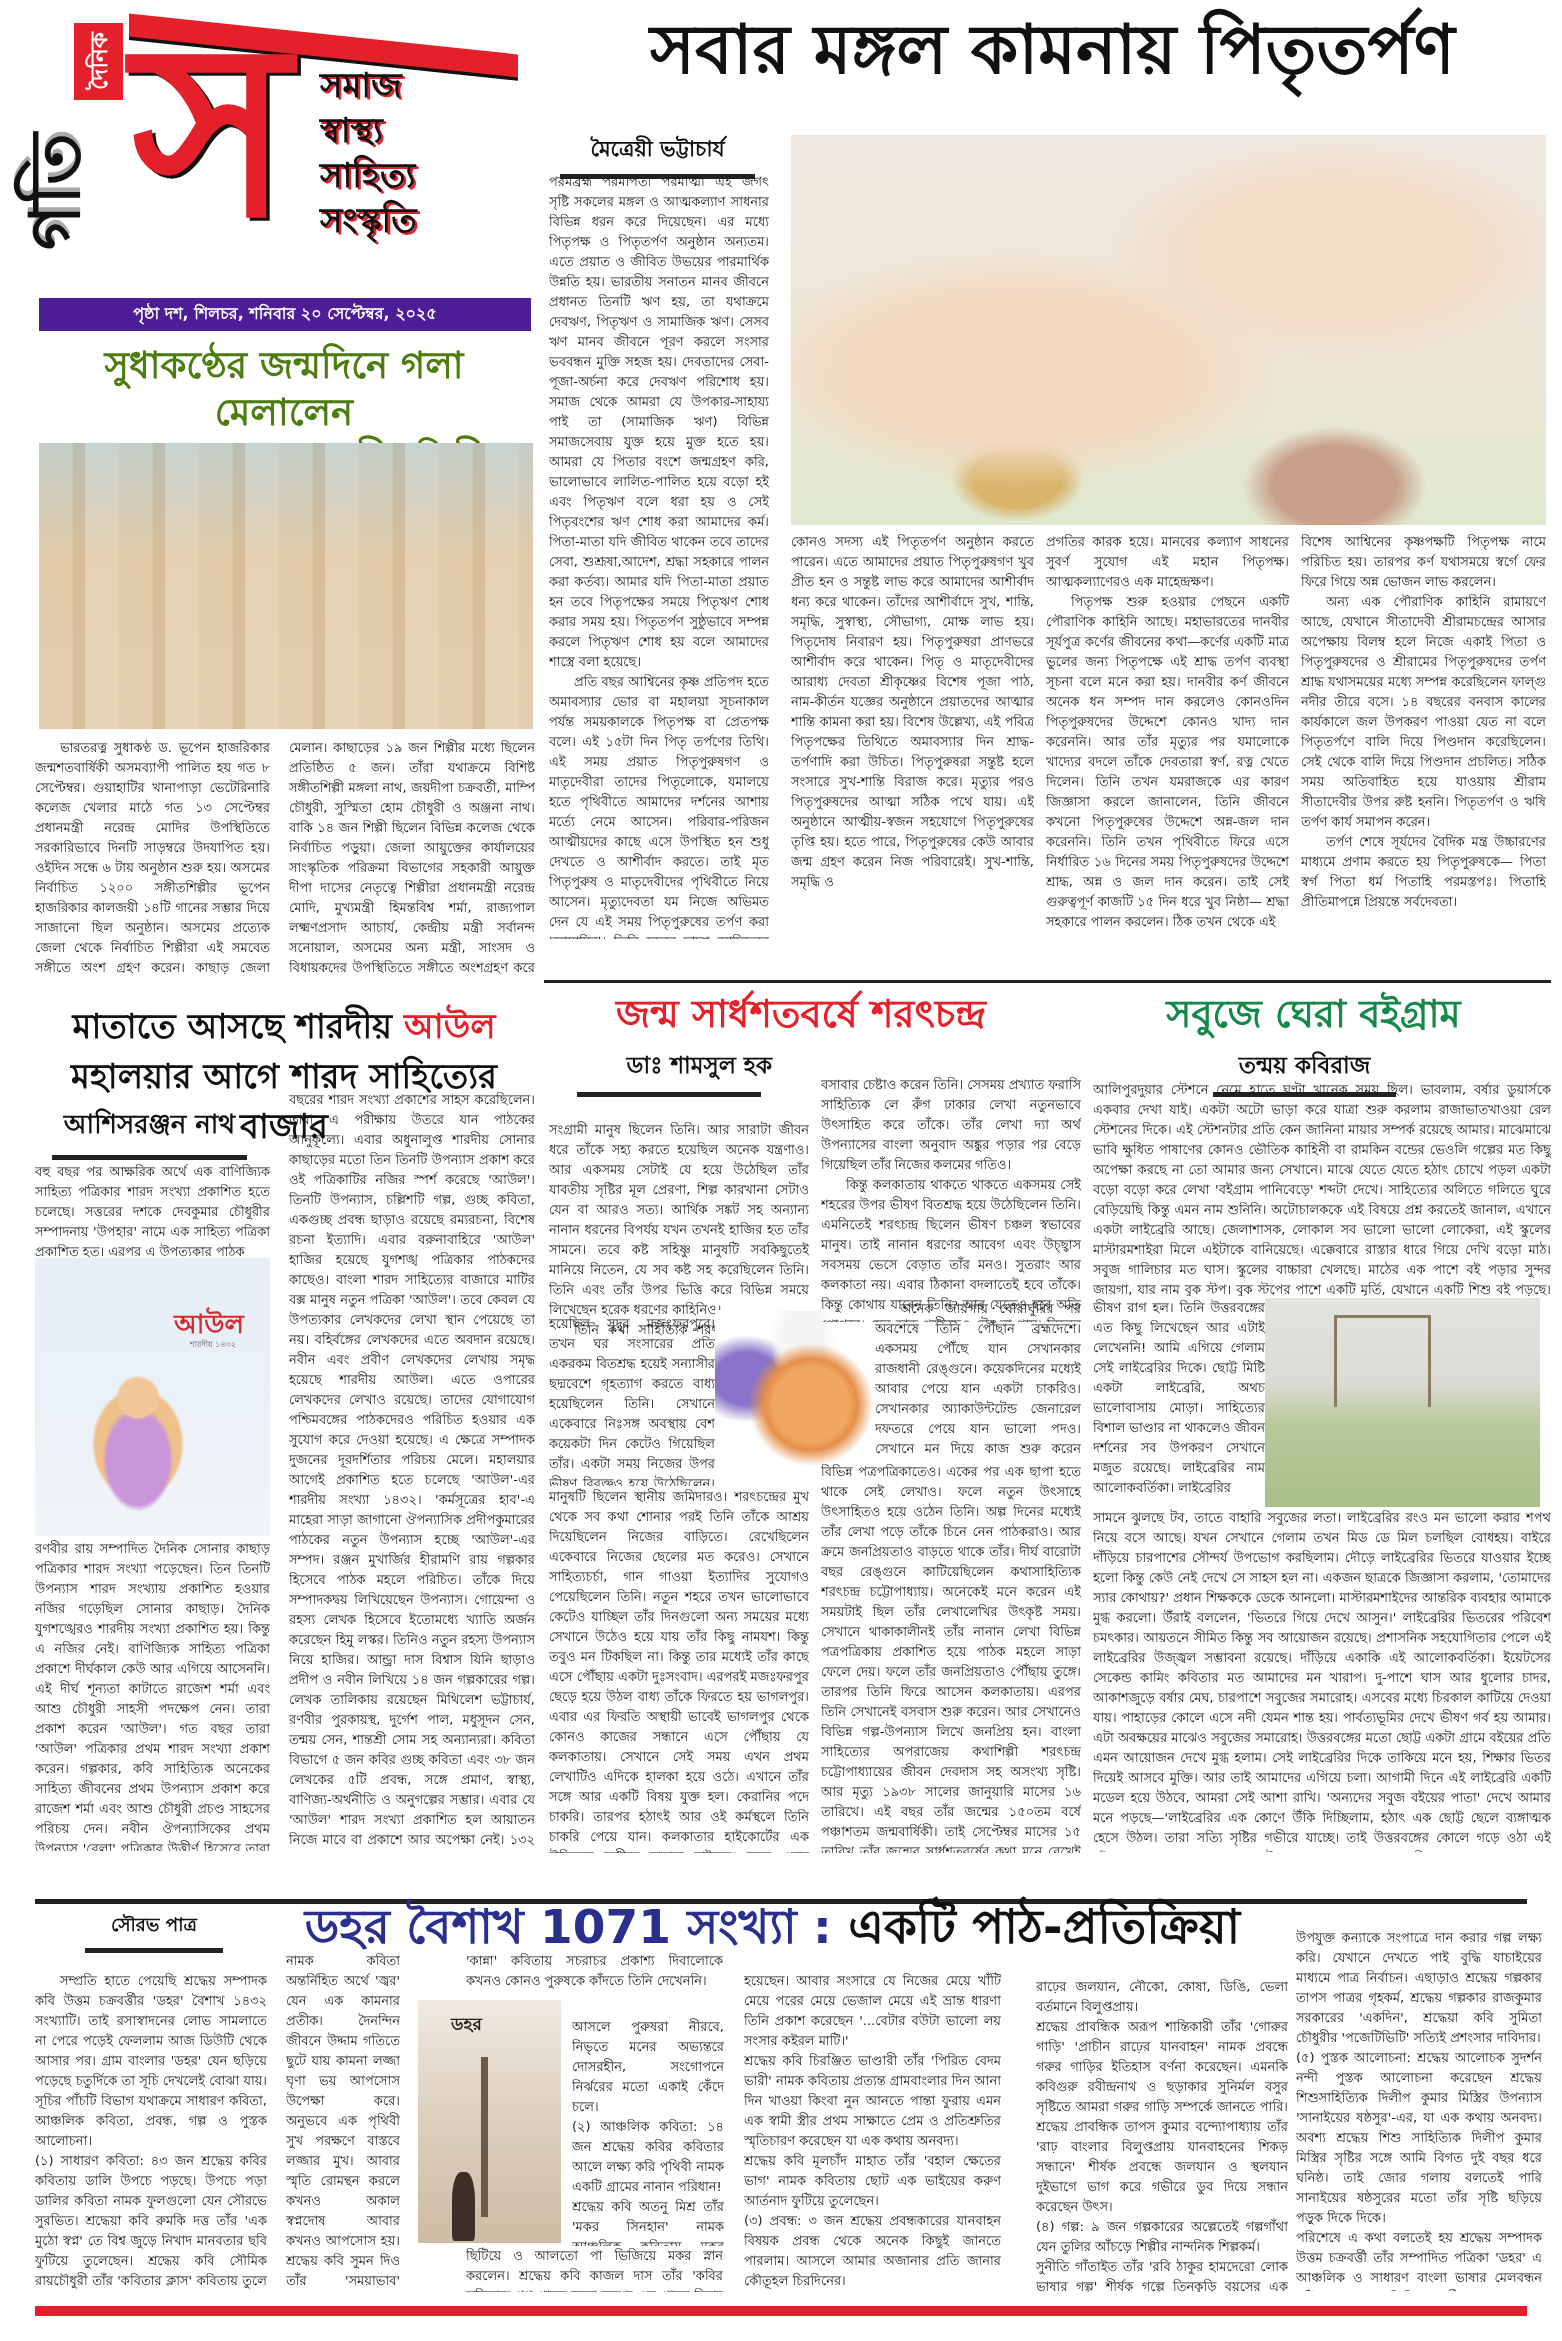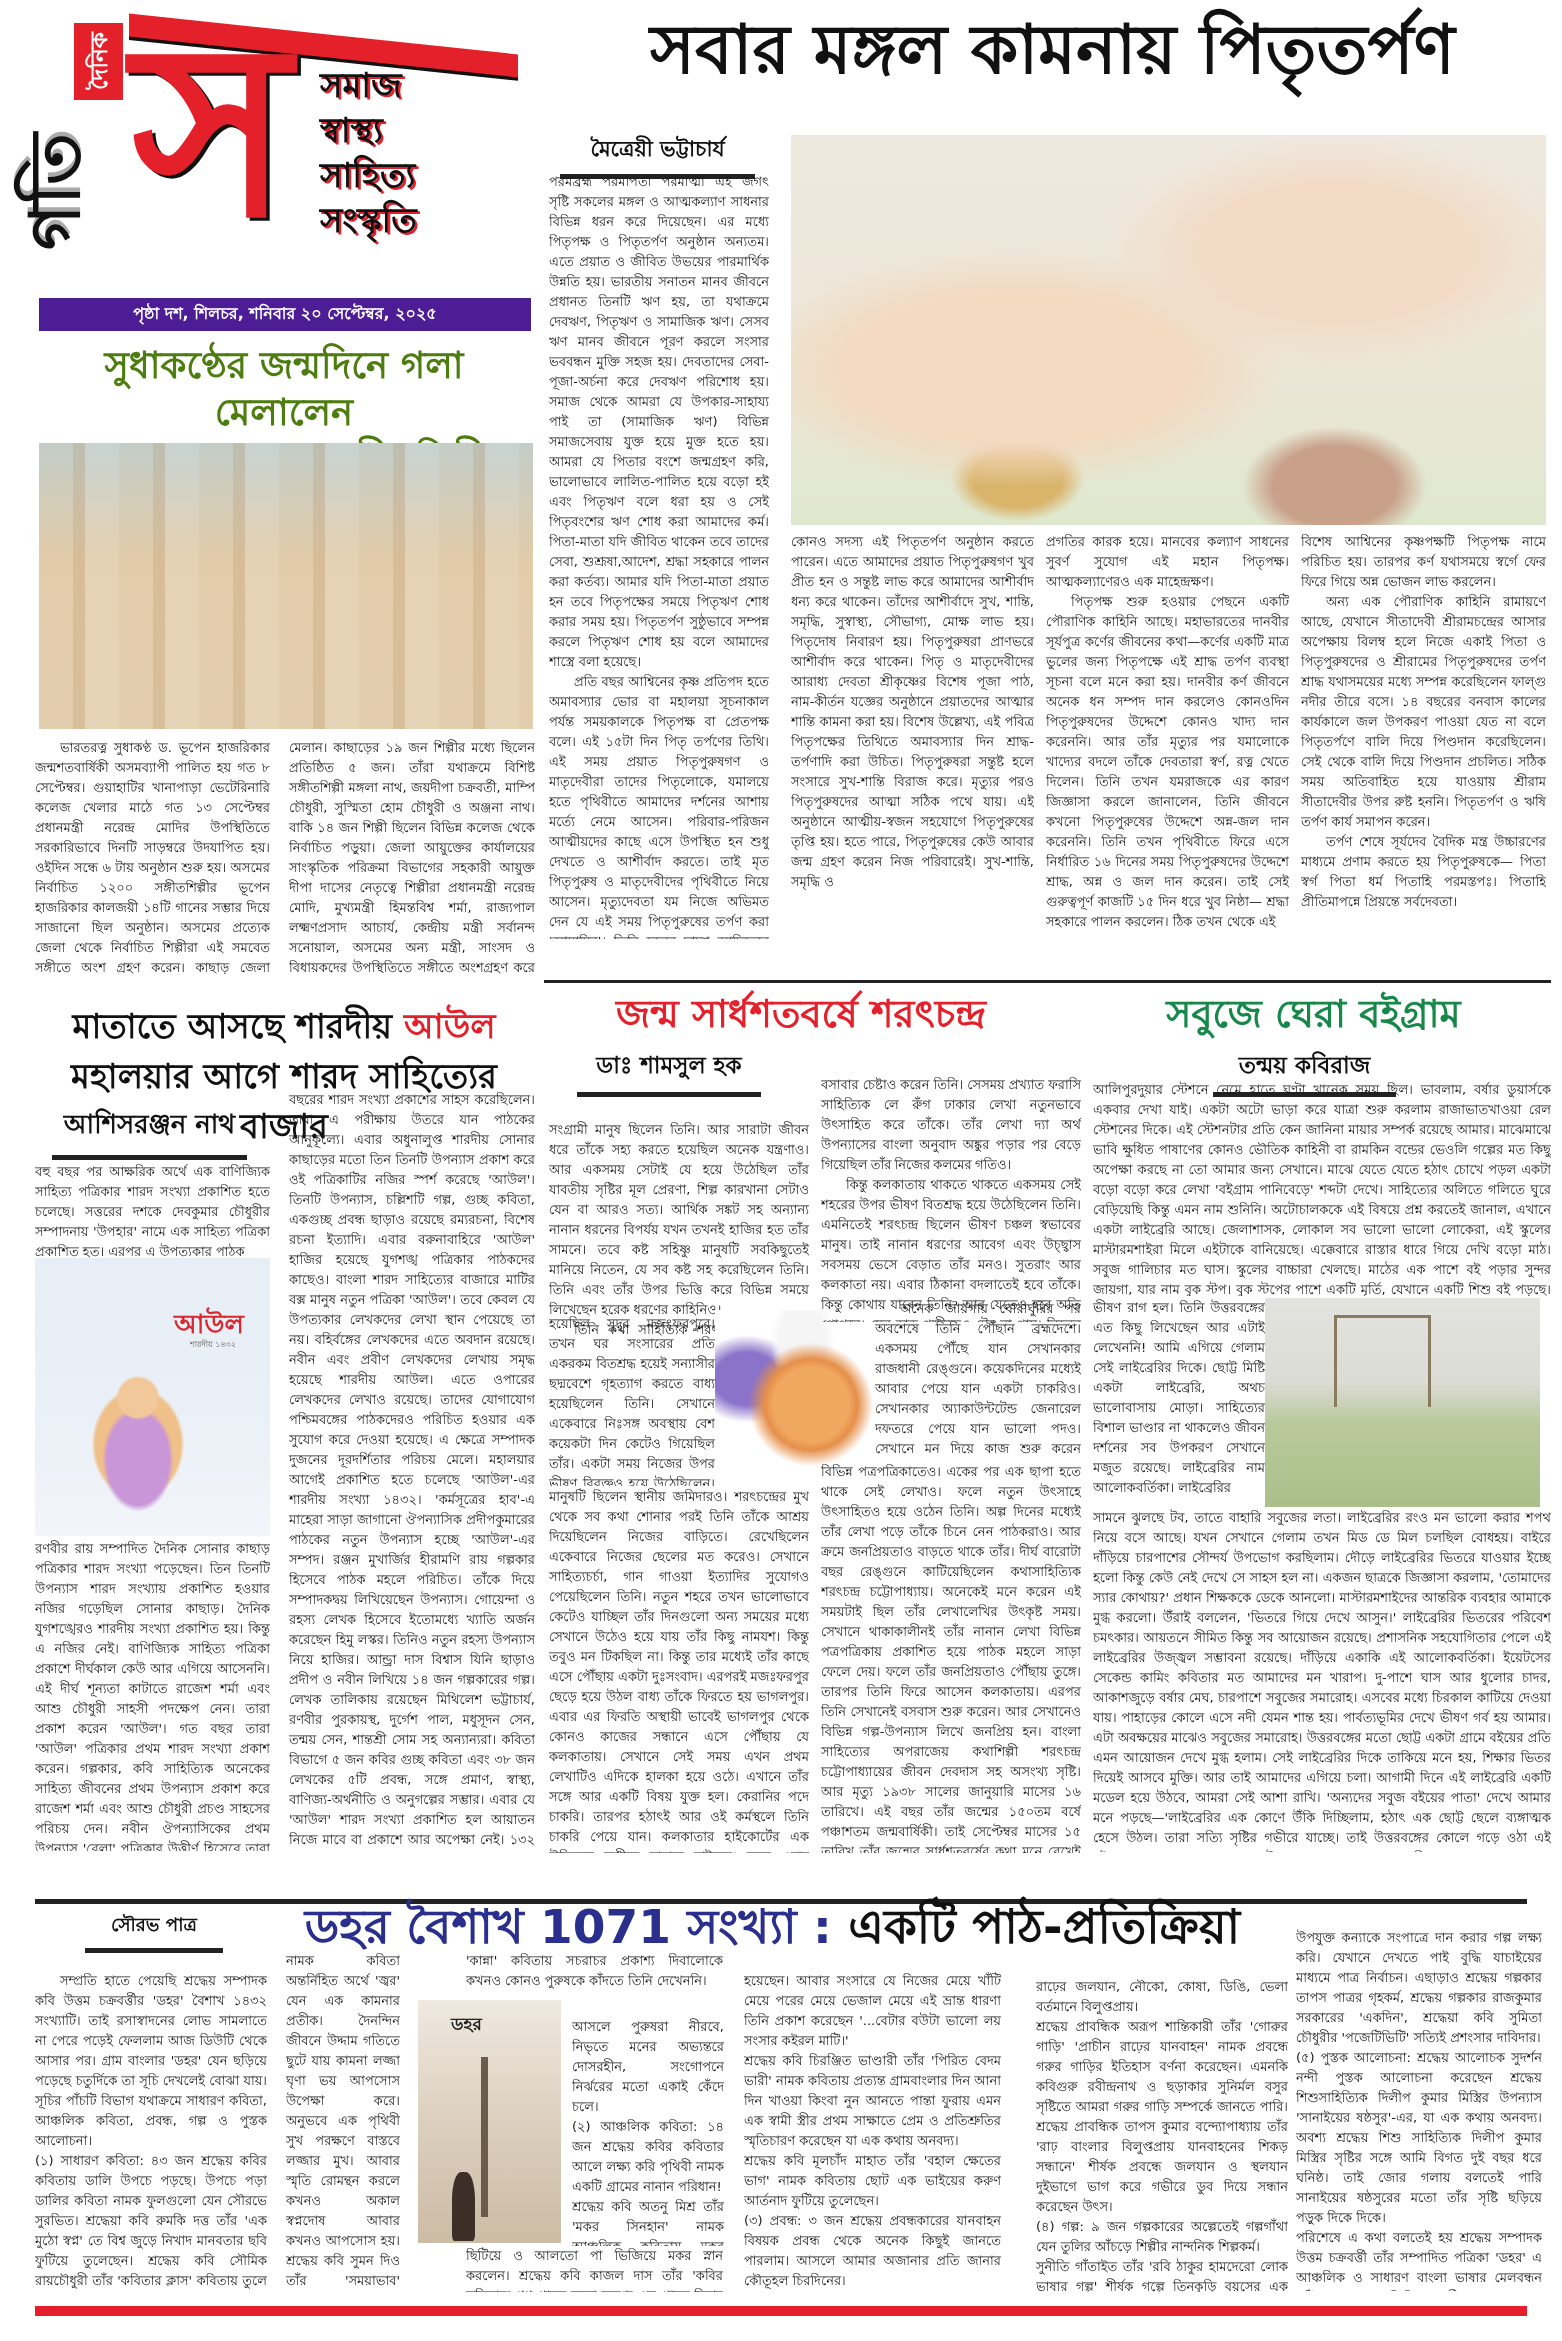--- a/index.html
+++ b/index.html
@@ -112,21 +112,21 @@
 </div>
 <div class="col body-text" style="left:35px;top:1539px;width:235px;height:312px;">
   <p style="text-indent:0">রণবীর রায় সম্পাদিত দৈনিক সোনার কাছাড় পত্রিকার শারদ সংখ্যা পড়েছেন। তিন তিনটি উপন্যাস শারদ সংখ্যায় প্রকাশিত হওয়ার নজির গড়েছিল সোনার কাছাড়। দৈনিক যুগশঙ্খেরও শারদীয় সংখ্যা প্রকাশিত হয়। কিন্তু এ নজির নেই। বাণিজ্যিক সাহিত্য পত্রিকা প্রকাশে দীর্ঘকাল কেউ আর এগিয়ে আসেননি। এই দীর্ঘ শূন্যতা কাটাতে রাজেশ শর্মা এবং আশু চৌধুরী সাহসী পদক্ষেপ নেন। তারা প্রকাশ করেন 'আউল'। গত বছর তারা 'আউল' পত্রিকার প্রথম শারদ সংখ্যা প্রকাশ করেন। গল্পকার, কবি সাহিত্যিক অনেকের সাহিত্য জীবনের প্রথম উপন্যাস প্রকাশ করে রাজেশ শর্মা এবং আশু চৌধুরী প্রচণ্ড সাহসের পরিচয় দেন। নবীন ঔপন্যাসিকের প্রথম উপন্যাস 'বেলা' পত্রিকার উত্তীর্ণ হিসেবে তারা প্রচুর প্রশংসা অর্জন করে উৎসাহিত। হয়তো পত্রিকাটির দুই কর্ণধার পরীক্ষামূলকভাবে প্রথম</p>
 </div>
 <div class="col body-text" style="left:289px;top:1090px;width:246px;height:761px;">
   <p style="text-indent:0">বছরের শারদ সংখ্যা প্রকাশের সাহস করেছিলেন। তারা এ পরীক্ষায় উতরে যান পাঠকের আনুকূল্যে। এবার অধুনালুপ্ত শারদীয় সোনার কাছাড়ের মতো তিন তিনটি উপন্যাস প্রকাশ করে ওই পত্রিকাটির নজির স্পর্শ করেছে 'আউল'। তিনটি উপন্যাস, চল্লিশটি গল্প, গুচ্ছ কবিতা, একগুচ্ছ প্রবন্ধ ছাড়াও রয়েছে রম্যরচনা, বিশেষ রচনা ইত্যাদি। এবার বরুনাবাহিরে 'আউল' হাজির হয়েছে যুগশঙ্খ পত্রিকার পাঠকদের কাছেও। বাংলা শারদ সাহিত্যের বাজারে মাটির বক্স মানুষ নতুন পত্রিকা 'আউল'। তবে কেবল যে উপত্যকার লেখকদের লেখা স্থান পেয়েছে তা নয়। বহির্বঙ্গের লেখকদের এতে অবদান রয়েছে। নবীন এবং প্রবীণ লেখকদের লেখায় সমৃদ্ধ হয়েছে শারদীয় আউল। এতে ওপারের লেখকদের লেখাও রয়েছে। তাদের যোগাযোগ পশ্চিমবঙ্গের পাঠকদেরও পরিচিত হওয়ার এক সুযোগ করে দেওয়া হয়েছে। এ ক্ষেত্রে সম্পাদক দুজনের দূরদর্শিতার পরিচয় মেলে। মহালয়ার আগেই প্রকাশিত হতে চলেছে 'আউল'-এর শারদীয় সংখ্যা ১৪৩২। 'কর্মসূত্রের হাব'-এ মাহেরা সাড়া জাগানো ঔপন্যাসিক প্রদীপকুমারের পাঠকের নতুন উপন্যাস হচ্ছে 'আউল'-এর সম্পদ। রঞ্জন মুখার্জির হীরামণি রায় গল্পকার হিসেবে পাঠক মহলে পরিচিত। তাঁকে দিয়ে সম্পাদকদ্বয় লিখিয়েছেন উপন্যাস। গোয়েন্দা ও রহস্য লেখক হিসেবে ইতোমধ্যে খ্যাতি অর্জন করেছেন হিমু লস্কর। তিনিও নতুন রহস্য উপন্যাস নিয়ে হাজির। আন্ড্রা দাস বিশ্বাস যিনি ছাড়াও প্রদীপ ও নবীন লিখিয়ে ১৪ জন গল্পকারের গল্প। লেখক তালিকায় রয়েছেন মিথিলেশ ভট্টাচার্য, রণবীর পুরকায়স্থ, দুর্গেশ পাল, মধুসূদন সেন, তন্ময় সেন, শান্তশ্রী সোম সহ অন্যান্যরা। কবিতা বিভাগে ৫ জন কবির গুচ্ছ কবিতা এবং ৩৮ জন লেখকের ৫টি প্রবন্ধ, সঙ্গে প্রমাণ, স্বাস্থ্য, বাণিজ্য-অর্থনীতি ও অনুগল্পের সম্ভার। এবার যে 'আউল' শারদ সংখ্যা প্রকাশিত হল আয়াতন নিজে মাবে বা প্রকাশে আর অপেক্ষা নেই। ১৩২ পৃষ্ঠার এই সংখ্যাটির মূল্য ধার্য করা হয়েছে ২০০ টাকা। প্রাপ্তিস্থান শিলচরের প্রেমতলায় প্রগতি। হার্ড কপি পাওয়ার জন্য যোগাযোগের নম্বর ৯৯৫৭৮৮২১৮৯ এবং ৯১০১৬৬৭৭৬৭। পাঠকদের নতুন নান-কিছু রুচির তুচ্ছ নয় কোনও এমন কিছু প্রিন্ট। পাঠকরা সমাদৃত করতে পারেন। বুকিং করলে তাকে বিশেষ ছাড় দেবে ডাক মাশুল পাঠককে বহন করতে হবে।</p>
 </div>
 
 <div class="abs hl" style="left:549px;top:993px;width:504px;font-size:38px;color:#e4202a;">জন্ম সার্ধশতবর্ষে শরৎচন্দ্র</div>
 <div class="abs" style="left:566px;top:1047px;width:206px;">
-  <div class="byline" style="font-size:23px;">ডাঃ শামসুল হক</div>
+  <div class="byline" style="font-size:23px;text-align:right;">ডাঃ শামসুল হক</div>
   <div class="byline-rule" style="margin:5.7px 11.4px 0;"></div>
 </div>
 <div class="col body-text" style="left:549px;top:1120px;width:260px;height:217px;">
   <p style="text-indent:0">সংগ্রামী মানুষ ছিলেন তিনি। আর সারাটা জীবন ধরে তাঁকে সহ্য করতে হয়েছিল অনেক যন্ত্রণাও। আর একসময় সেটাই যে হয়ে উঠেছিল তাঁর যাবতীয় সৃষ্টির মূল প্রেরণা, শিল্প কারখানা সেটাও যেন বা আরও সত্য। আর্থিক সঙ্কট সহ অন্যান্য নানান ধরনের বিপর্যয় যখন তখনই হাজির হত তাঁর সামনে। তবে কষ্ট সহিষ্ণু মানুষটি সবকিছুতেই মানিয়ে নিতেন, যে সব কষ্ট সহ করেছিলেন তিনি। তিনি এবং তাঁর উপর ভিত্তি করে বিভিন্ন সময়ে লিখেছেন হরেক ধরণের কাহিনিও।</p>
   <p>তিনি কথা সাহিত্যিক শরৎচন্দ্র চট্টোপাধ্যায়। আর্থিক সংকটের কারণে একসময় তাঁকে পাড়ি জমাতে</p>
 </div>
 <div class="col body-text" style="left:549px;top:1314px;width:166px;height:172px;">
   <p style="text-indent:0">হয়েছিল সুদূর মজঃফরপুরে। তখন ঘর সংসারের প্রতি একরকম বিতশ্রদ্ধ হয়েই সন্যাসীর ছদ্মবেশে গৃহত্যাগ করতে বাধ্য হয়েছিলেন তিনি। সেখানে একেবারে নিঃসঙ্গ অবস্থায় বেশ কয়েকটা দিন কেটেও গিয়েছিল তাঁর। একটা সময় নিজের উপর ভীষণ বিরক্তও হয়ে উঠেছিলেন। এরপর কি করা উচিত ভেবে পাচ্ছিলেন না সেটাও। অবশেষে এক সহৃদয় মানুষের দেখা পান তিনি। সেই</p>
 </div>
 <div class="photo ph-sarat" style="left:715px;top:1310px;width:160px;height:172px;"></div>

